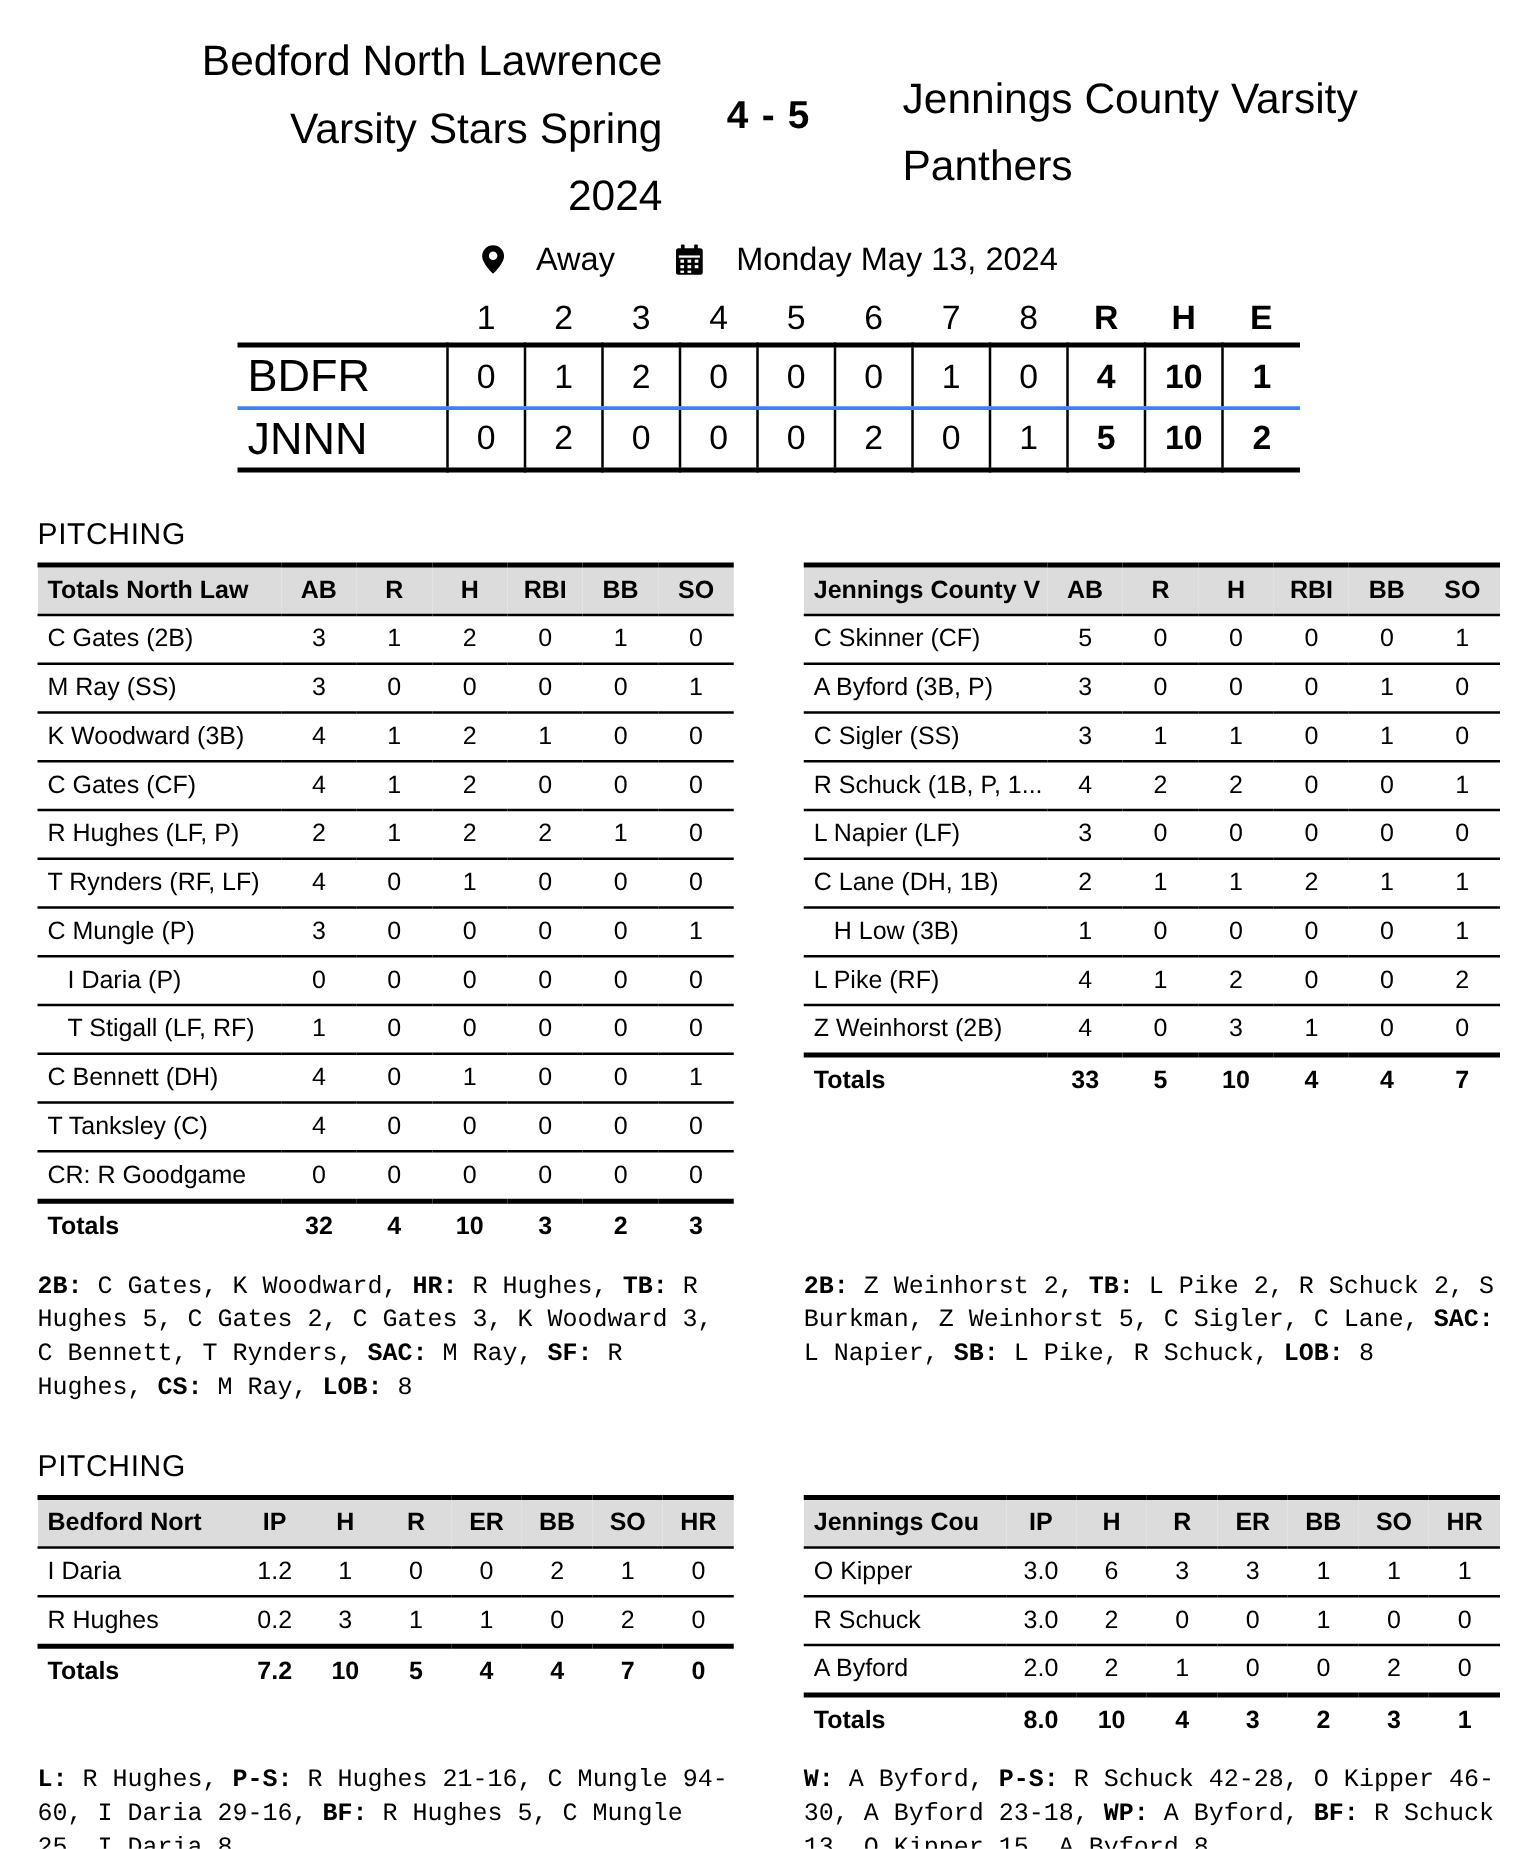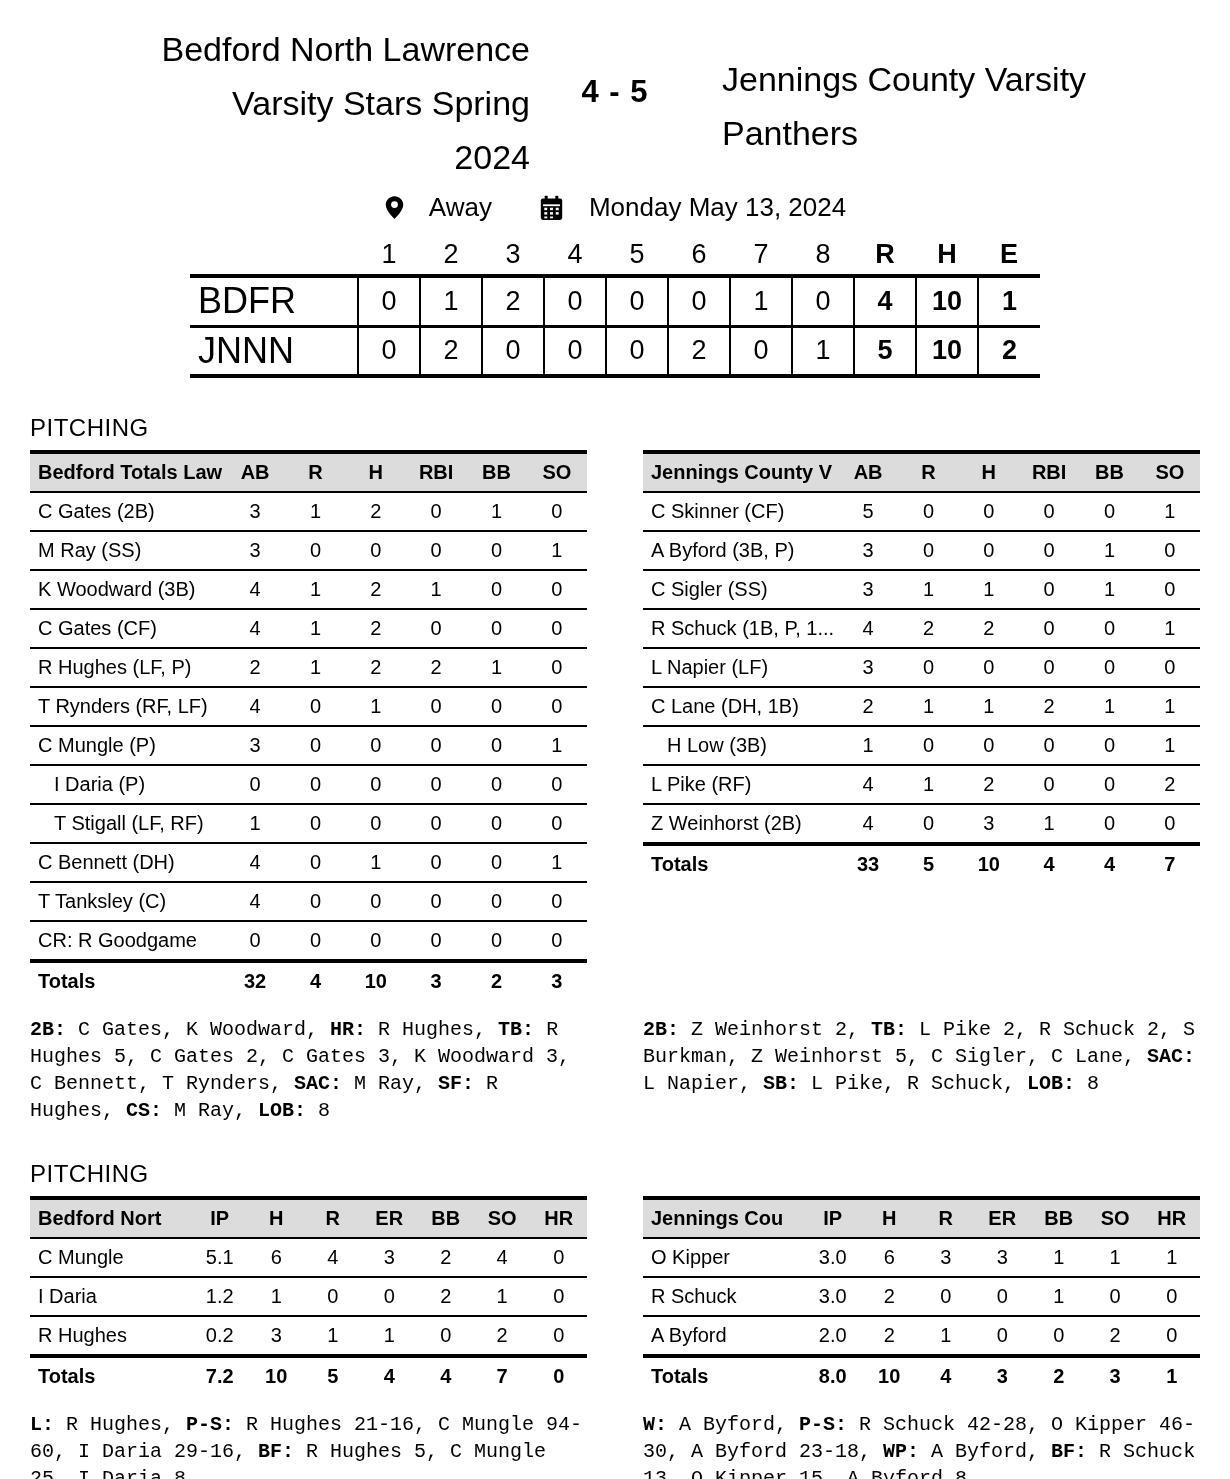--- a/index.html
+++ b/index.html
@@ -23,21 +23,21 @@
   .meta-item { display:flex; align-items:center; gap:24px; }
   .meta-item svg { display:block; }
 
   
   table.linescore { border-collapse:collapse; table-layout:fixed; margin:16px auto 0; border-bottom:4px solid #000; }
   .linescore col.team-col { width:168px; }
   .linescore col.num-col { width:62px; }
   .linescore thead th { border:none; font-weight:400; font-size:27px; height:36px; padding:0 0 4px; text-align:center; }
   .linescore thead th.bold { font-weight:700; }
   .linescore tbody tr:first-child { border-top:4px solid #000; }
-  .linescore tbody tr + tr { border-top:3px solid #000000; }
+  .linescore tbody tr + tr { border-top:3px solid #3b82f6; }
   .linescore tbody th.team { text-align:left; font-weight:400; font-size:36px; padding-left:8px; height:50px; }
   .linescore tbody td { text-align:center; font-size:27px; border-left:2px solid #000; height:50px; padding:0; }
   .linescore tbody td.bold { font-weight:700; }
 
   
   .section-title { font-size:24px; font-weight:400; letter-spacing:0.5px; margin:36px 0 8px; }
   .two-col { display:grid; grid-template-columns:1fr 1fr; column-gap:56px; }
   .col-table { align-self:start; }
 
   
@@ -177,21 +177,21 @@
             <col class="name-col-bat">
             <col>
             <col>
             <col>
             <col>
             <col>
             <col>
           </colgroup>
           <thead>
             <tr>
-              <th class="name">Bedford Totals Law</th>
+              <th class="name">Totals North Law</th>
               <th>AB</th>
               <th>R</th>
               <th>H</th>
               <th>RBI</th>
               <th>BB</th>
               <th>SO</th>
             </tr>
           </thead>
           <tbody>
             <tr>
@@ -455,30 +455,20 @@
               <th>H</th>
               <th>R</th>
               <th>ER</th>
               <th>BB</th>
               <th>SO</th>
               <th>HR</th>
             </tr>
           </thead>
           <tbody>
             <tr>
-              <td class="name">C Mungle</td>
-              <td>5.1</td>
-              <td>6</td>
-              <td>4</td>
-              <td>3</td>
-              <td>2</td>
-              <td>4</td>
-              <td>0</td>
-            </tr>
-            <tr>
               <td class="name">I Daria</td>
               <td>1.2</td>
               <td>1</td>
               <td>0</td>
               <td>0</td>
               <td>2</td>
               <td>1</td>
               <td>0</td>
             </tr>
             <tr>

